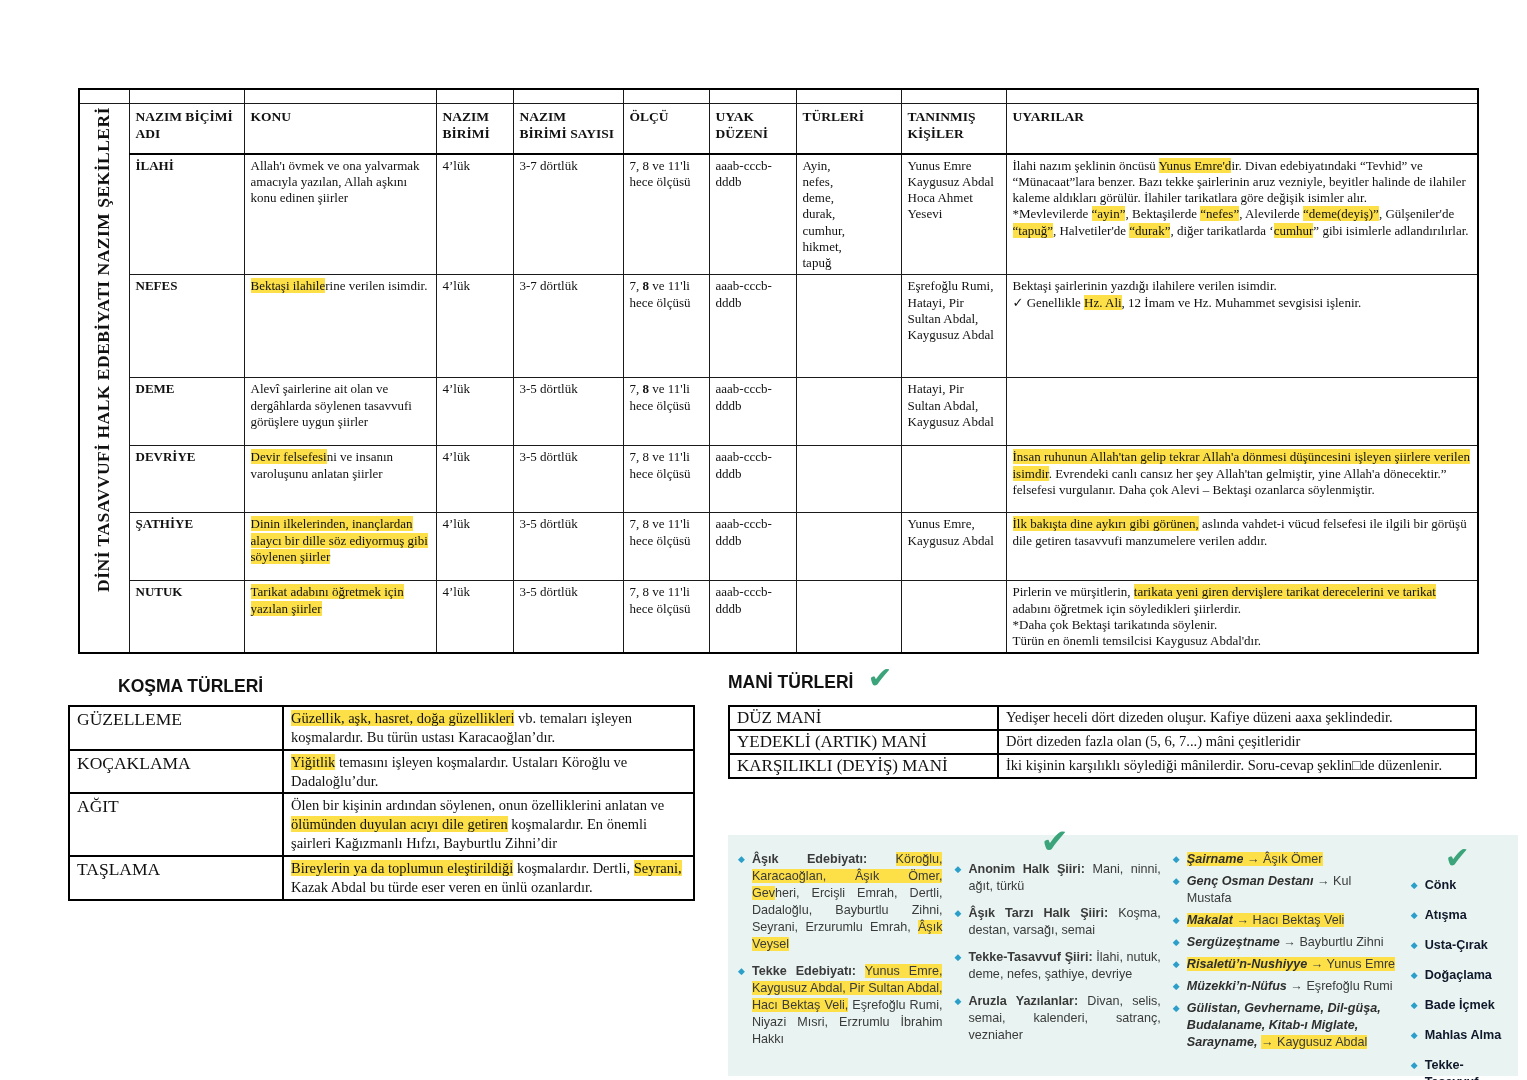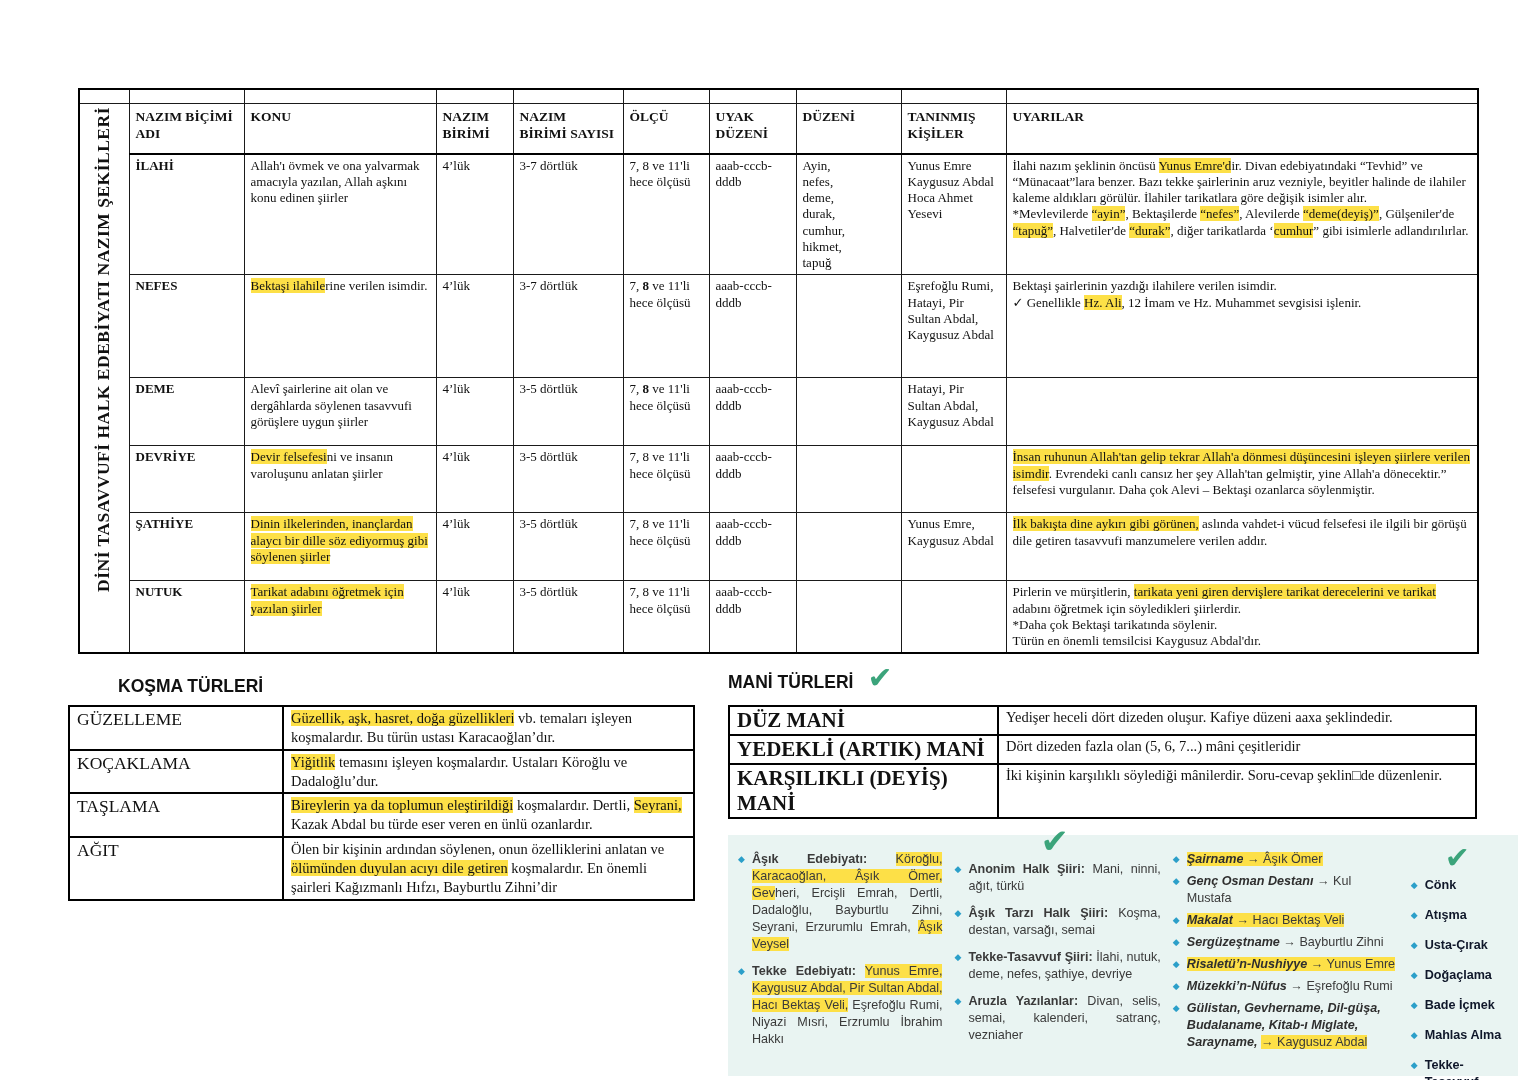--- a/index.html
+++ b/index.html
@@ -31,21 +31,21 @@
   .kosma-table{position:absolute;left:68px;top:705px;width:627px;border:2px solid #000;}
   .kosma-table td{border:2px solid #000;vertical-align:top;padding:2px 7px;}
   .kosma-name{font-weight:normal;font-size:17.5px;width:198px;}
   .kosma-desc{font-size:14.5px;line-height:1.3;}
 
   
   .mani-head{position:absolute;left:728px;top:672px;font-family:"Liberation Sans",sans-serif;
        font-weight:bold;font-size:17.5px;display:flex;align-items:flex-start;}
   .mani-table{position:absolute;left:728px;top:705px;width:749px;border:2px solid #000;}
   .mani-table td{border:2px solid #000;vertical-align:top;padding:1px 7px;}
-  .mani-name{font-weight:bold;font-size:21px;width:253px;margin-left:18px;}
+  .mani-name{font-weight:normal;font-size:17px;width:253px;margin-left:18px;}
   .mani-desc{font-size:14.5px;line-height:1.3;}
 
   
   .notes-panel{position:absolute;left:728px;top:835px;width:790px;height:241px;
        background:#e9f4f2;display:flex;gap:12px;padding:16px 6px 0 10px;box-sizing:border-box;
        font-family:"Liberation Sans",sans-serif;color:#3a3a3a;font-size:12.6px;}
   .ncol{line-height:1.35;}
   .c1{width:210px;}
   .c2{width:212px;position:relative;padding-top:10px;}
   .c3{width:232px;}
@@ -95,21 +95,21 @@
     <tr class="headrow" style="height:50px">
       <td class="vcell" rowspan="7">
         <div class="vtext">DİNİ TASAVVUFİ HALK EDEBİYATI NAZIM ŞEKİLLERİ</div>
       </td>
       <th>NAZIM BİÇİMİ ADI</th>
       <th>KONU</th>
       <th>NAZIM BİRİMİ</th>
       <th>NAZIM BİRİMİ SAYISI</th>
       <th>ÖLÇÜ</th>
       <th>UYAK DÜZENİ</th>
-      <th>DÜZENİ</th>
+      <th>TÜRLERİ</th>
       <th>TANINMIŞ KİŞİLER</th>
       <th>UYARILAR</th>
     </tr>
 
     <tr style="height:117px">
       <td class="rname">İLAHİ</td>
       <td><span>Allah'ı övmek ve ona yalvarmak amacıyla yazılan, Allah aşkını konu edinen şiirler</span></td>
       <td>4’lük</td>
       <td>3-7 dörtlük</td>
       <td><span>7, 8 ve 11'li hece ölçüsü</span></td>
@@ -192,26 +192,26 @@
     <tbody>
         <tr>
       <td class="kosma-name">GÜZELLEME</td>
       <td class="kosma-desc"><span class="hl">Güzellik, aşk, hasret, doğa güzellikleri</span><span> vb. temaları işleyen koşmalardır. Bu türün ustası Karacaoğlan’dır.</span></td>
     </tr>
     <tr>
       <td class="kosma-name">KOÇAKLAMA</td>
       <td class="kosma-desc"><span class="hl">Yiğitlik</span><span> temasını işleyen koşmalardır. Ustaları Köroğlu ve Dadaloğlu’dur.</span></td>
     </tr>
     <tr>
+      <td class="kosma-name">AĞIT</td>
+      <td class="kosma-desc"><span>Ölen bir kişinin ardından söylenen, onun özelliklerini anlatan ve </span><span class="hl">ölümünden duyulan acıyı dile getiren</span><span> koşmalardır. En önemli şairleri Kağızmanlı Hıfzı, Bayburtlu Zihni’dir</span></td>
+    </tr>
+    <tr>
       <td class="kosma-name">TAŞLAMA</td>
       <td class="kosma-desc"><span class="hl">Bireylerin ya da toplumun eleştirildiği</span><span> koşmalardır. Dertli, </span><span class="hl">Seyrani,</span><span> Kazak Abdal bu türde eser veren en ünlü ozanlardır.</span></td>
-    </tr>
-    <tr>
-      <td class="kosma-name">AĞIT</td>
-      <td class="kosma-desc"><span>Ölen bir kişinin ardından söylenen, onun özelliklerini anlatan ve </span><span class="hl">ölümünden duyulan acıyı dile getiren</span><span> koşmalardır. En önemli şairleri Kağızmanlı Hıfzı, Bayburtlu Zihni’dir</span></td>
     </tr>
   </tbody>
     </table>
 
   <div class="mani-head">
     <span>MANİ TÜRLERİ</span>
     <span class="check check-mani">✔</span>
   </div>
   <table class="mani-table">
     <tbody>

